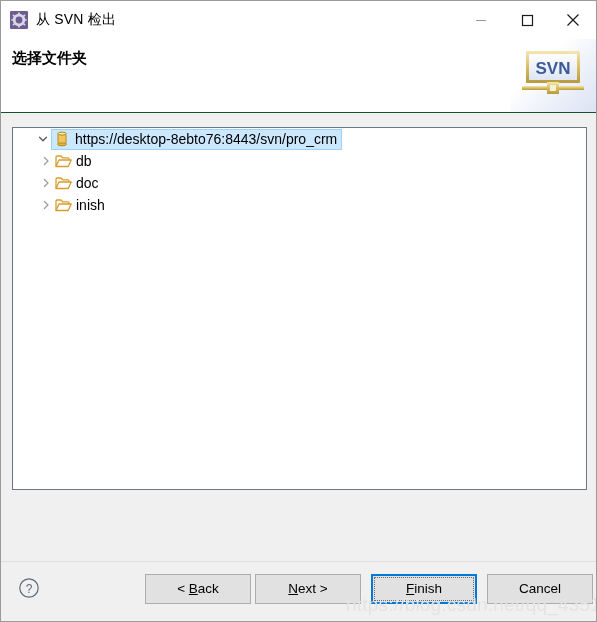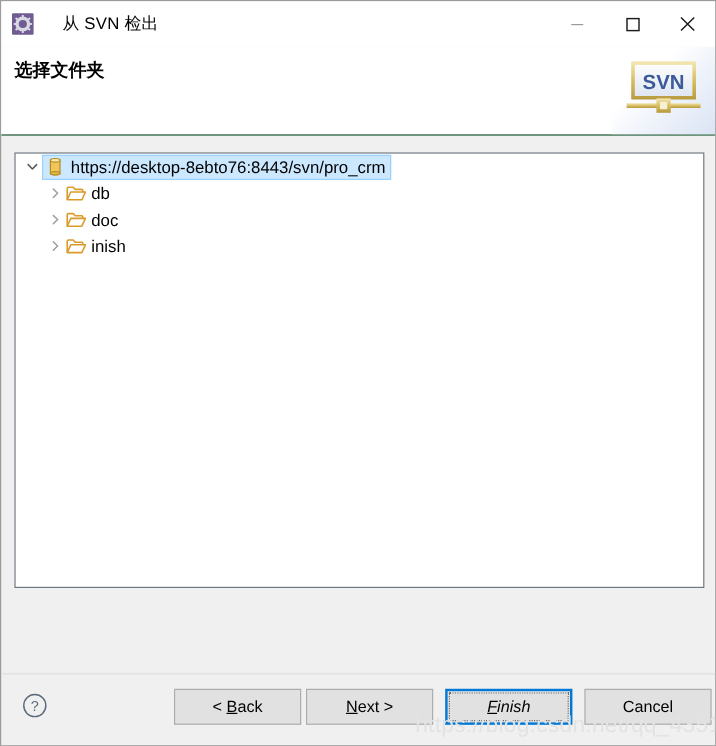--- a/index.html
+++ b/index.html
@@ -43,21 +43,21 @@
     flex: 0 0 auto;
   }
   .titlebar-icon .plate {
     position: absolute;
     inset: 0;
     background: #6f5c93;
     border-radius: 1px;
   }
   .titlebar-icon svg { position: absolute; left: 1px; top: 1px; }
   .titlebar-title {
-    margin-left: 24px;
+    margin-left: 8px;
     font-size: 14px;
     color: #000;
     white-space: nowrap;
     letter-spacing: .2px;
   }
   .winbtns {
     position: absolute;
     right: 0; top: 0;
     height: 38px;
     display: flex;
@@ -121,21 +121,21 @@
     height: 363px;
     box-sizing: border-box;
     background: #ffffff;
     border: 1px solid #6f7780;
     overflow: hidden;
   }
   .tree-row {
     display: flex;
     align-items: center;
     height: 22px;
-    padding-left: 6px;
+    padding-left: 22px;
     white-space: nowrap;
   }
   .tree-row.child { padding-left: 25px; }
   .twisty {
     width: 16px;
     height: 22px;
     display: flex;
     align-items: center;
     justify-content: center;
     flex: 0 0 auto;
@@ -390,21 +390,21 @@
         <span><span>&lt; </span><span class="underline">B</span><span>ack</span></span>
       </div>
     </div>
 
     <div class="btn-wrap">
       <div class="btn">
         <span><span></span><span class="underline">N</span><span>ext &gt;</span></span>
       </div>
     </div>
 
-    <div class="btn-wrap" style="margin-left:6px;font-style:italic;">
+    <div class="btn-wrap" style="margin-left:6px;">
       <div class="btn default">
         <span><span></span><span class="underline">F</span><span>inish</span></span>
         <span class="focusring"></span>
       </div>
     </div>
 
     <div class="btn-wrap" style="margin-left:6px;">
       <div class="btn">
         <span><span></span><span class="underline"></span><span>Cancel</span></span>
       </div>

